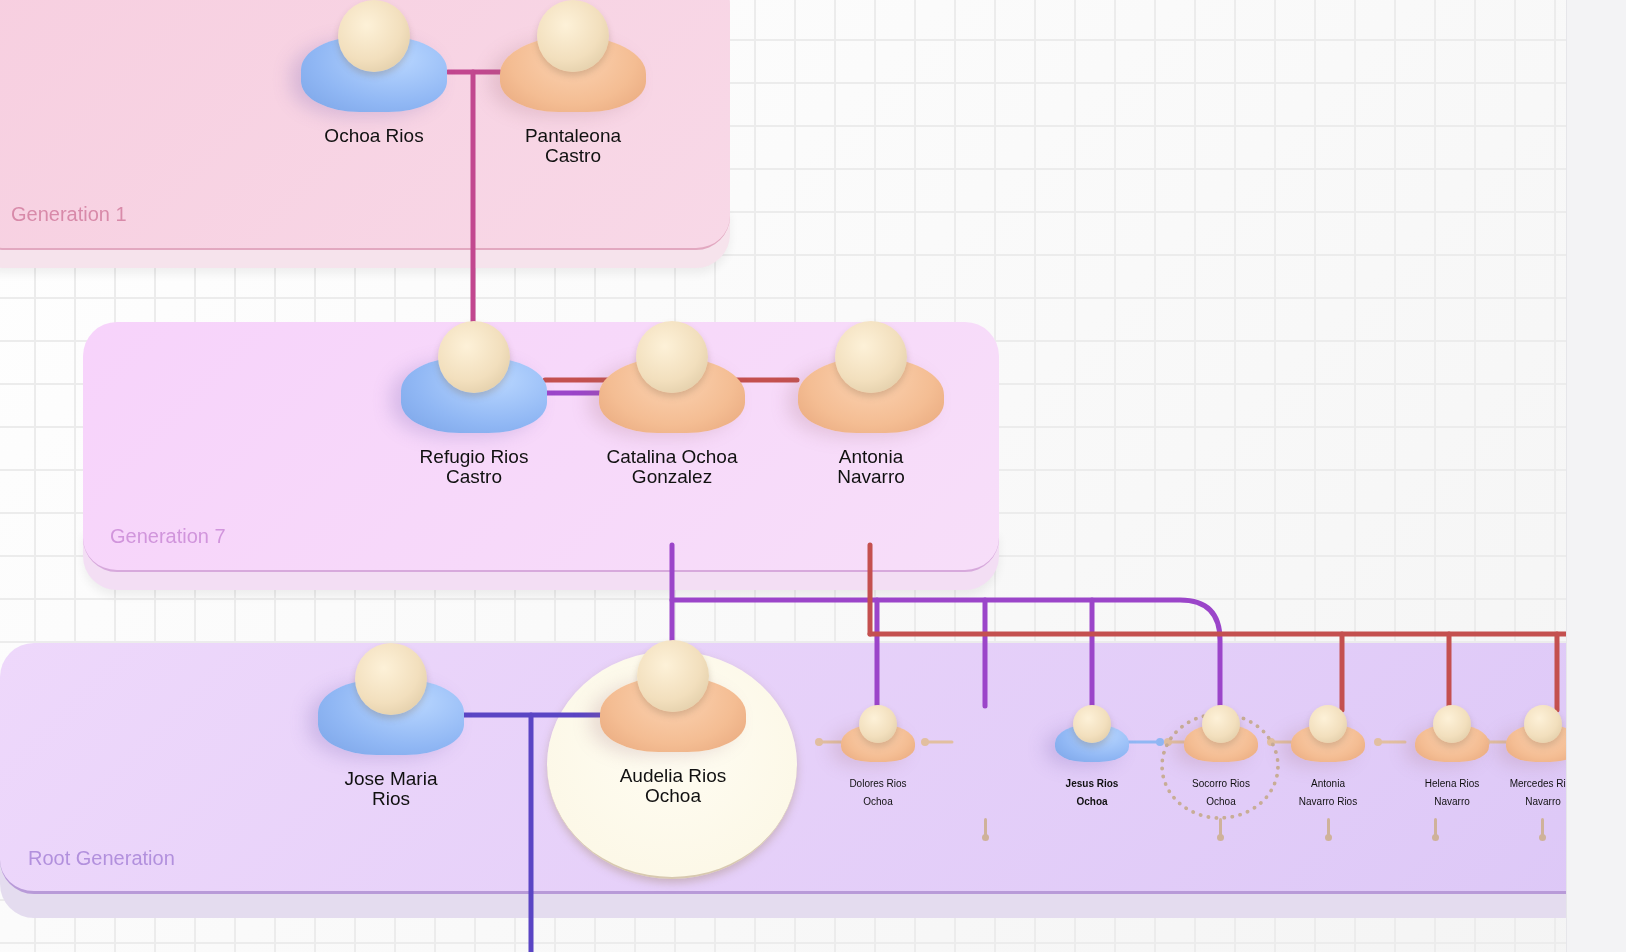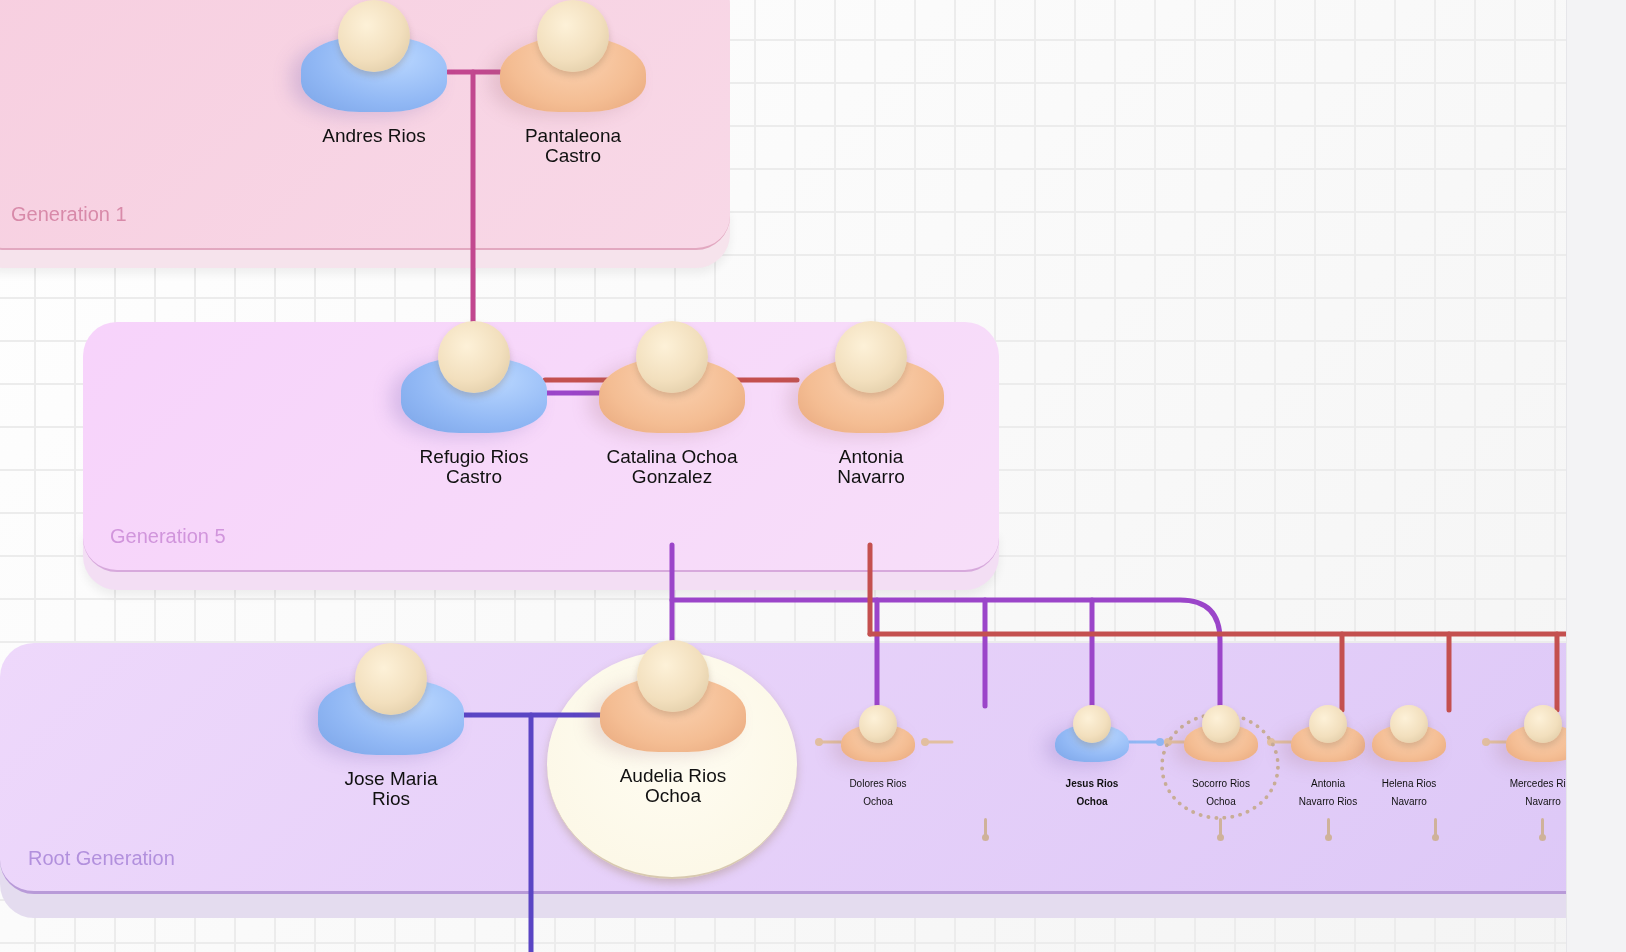--- a/index.html
+++ b/index.html
@@ -62,21 +62,21 @@
 
   <div class="gen-box" id="gen2">
     <div class="under"></div>
     <div class="slab"></div>
     <div class="gen-label">Generation 1</div>
   </div>
 
   <div class="gen-box" id="gen1">
     <div class="under"></div>
     <div class="slab"></div>
-    <div class="gen-label">Generation 5</div>
+    <div class="gen-label">Generation 7</div>
   </div>
 
   <div class="gen-box" id="gen0">
     <div class="under"></div>
     <div class="slab"></div>
     <div class="gen-label">Root Generation</div>
   </div>
 
   <div class="highlight-circle"></div>
 
@@ -122,21 +122,21 @@
     </g>
   </svg>
 
   <div class="dotted-ring"></div>
 
   <div class="person big male" style="left:374px; top:0px;">
     <div class="avatar">
         <div class="body"></div>
         <div class="head"></div>
       </div>
-    <div class="pname">Andres Rios</div>
+    <div class="pname">Ochoa Rios</div>
   </div>
   <div class="person big female" style="left:573px; top:0px;">
     <div class="avatar">
         <div class="body"></div>
         <div class="head"></div>
       </div>
     <div class="pname">Pantaleona<br>Castro</div>
   </div>
 
   <div class="person big male" style="left:474px; top:321px;">
@@ -197,21 +197,21 @@
       </div>
     <div class="pname">Socorro Rios<br>Ochoa</div>
   </div>
   <div class="person small female" style="left:1328px; top:705px;">
     <div class="avatar">
         <div class="body"></div>
         <div class="head"></div>
       </div>
     <div class="pname">Antonia<br>Navarro Rios</div>
   </div>
-  <div class="person small female" style="left:1409px; top:705px;text-align:center;">
+  <div class="person small female" style="left:1452px; top:705px;text-align:center;">
     <div class="avatar">
         <div class="body"></div>
         <div class="head"></div>
       </div>
     <div class="pname">Helena Rios<br>Navarro</div>
   </div>
   <div class="person small female" style="left:1543px; top:705px;">
     <div class="avatar">
         <div class="body"></div>
         <div class="head"></div>

